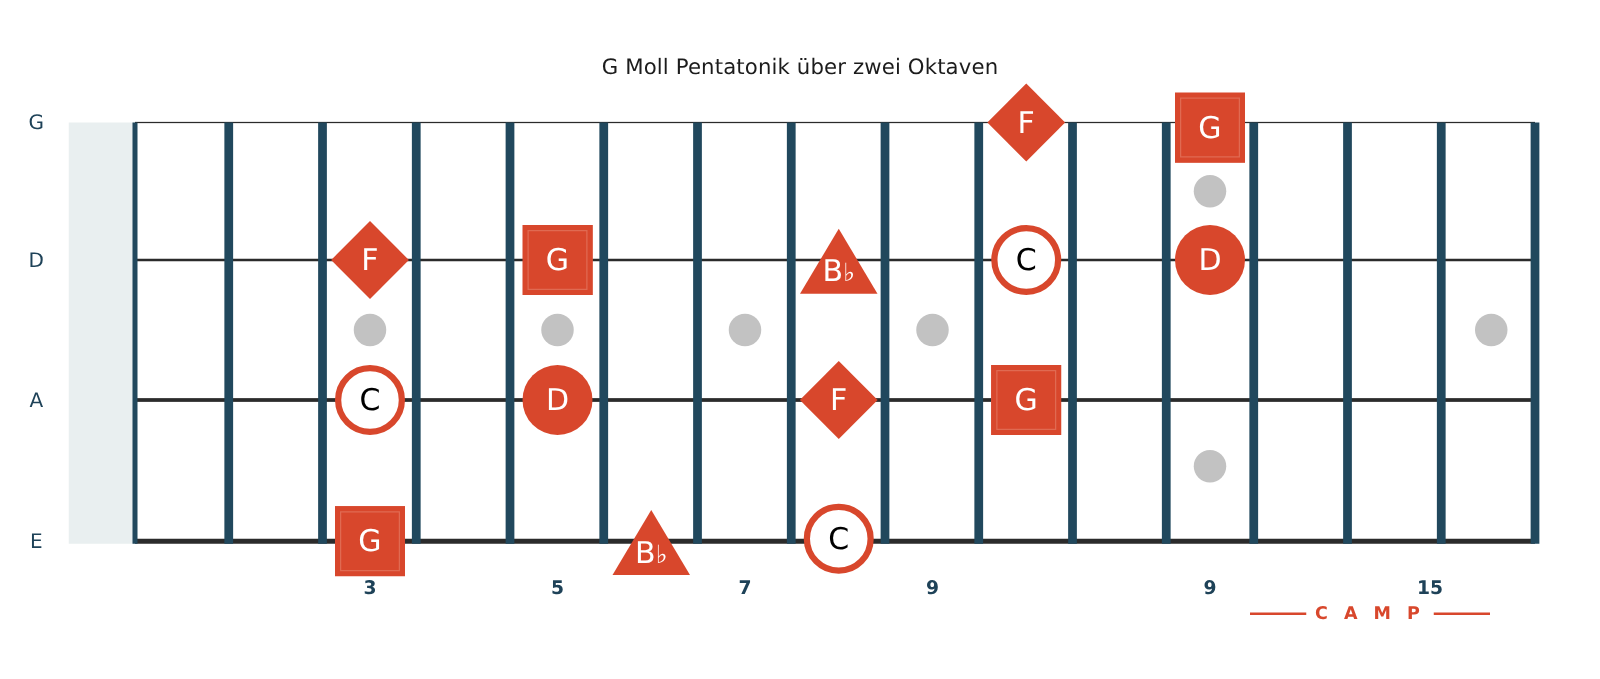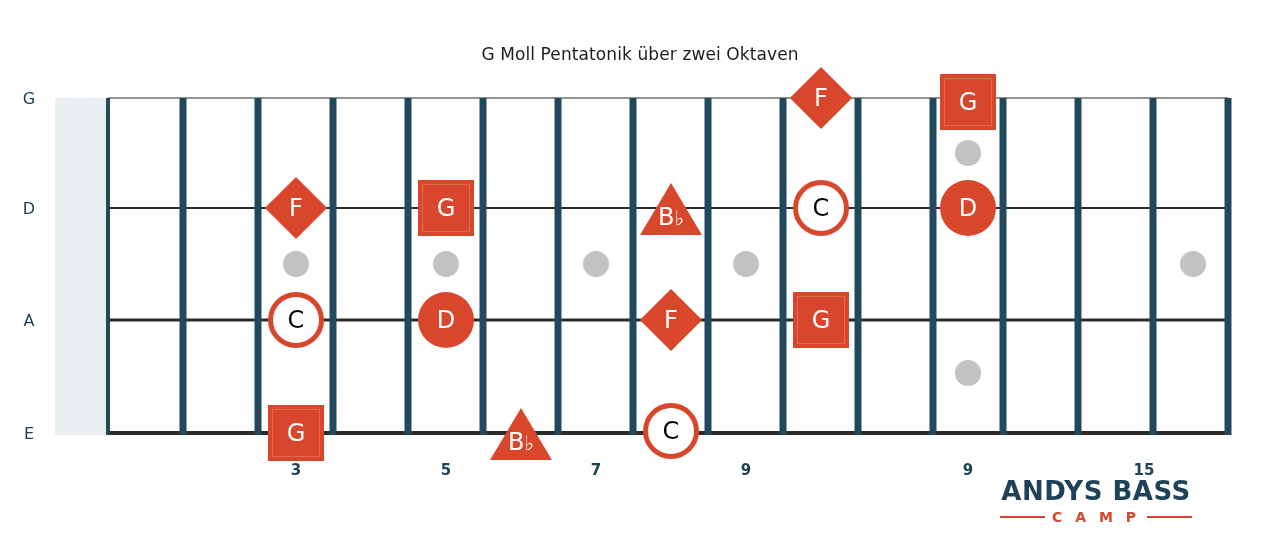--- a/index.html
+++ b/index.html
@@ -340,21 +340,20 @@
   <div id="fret-numbers">
       <div class="fret-number" style="left: 296px;">3</div>
       <div class="fret-number" style="left: 446px;">5</div>
       <div class="fret-number" style="left: 596px;">7</div>
       <div class="fret-number" style="left: 746px;">9</div>
       <div class="fret-number" style="left: 968px;">9</div>
       <div class="fret-number" style="left: 1144px;">15</div>
     </div>
 
   <div class="logo">
-    <div class="logo-top">ANDYS BASS</div>
     <div class="logo-bottom">
       <span class="logo-rule"></span>
       <span class="logo-camp">C A M P</span>
       <span class="logo-rule"></span>
     </div>
   </div>
 
 </div>
 
 </body></html>

